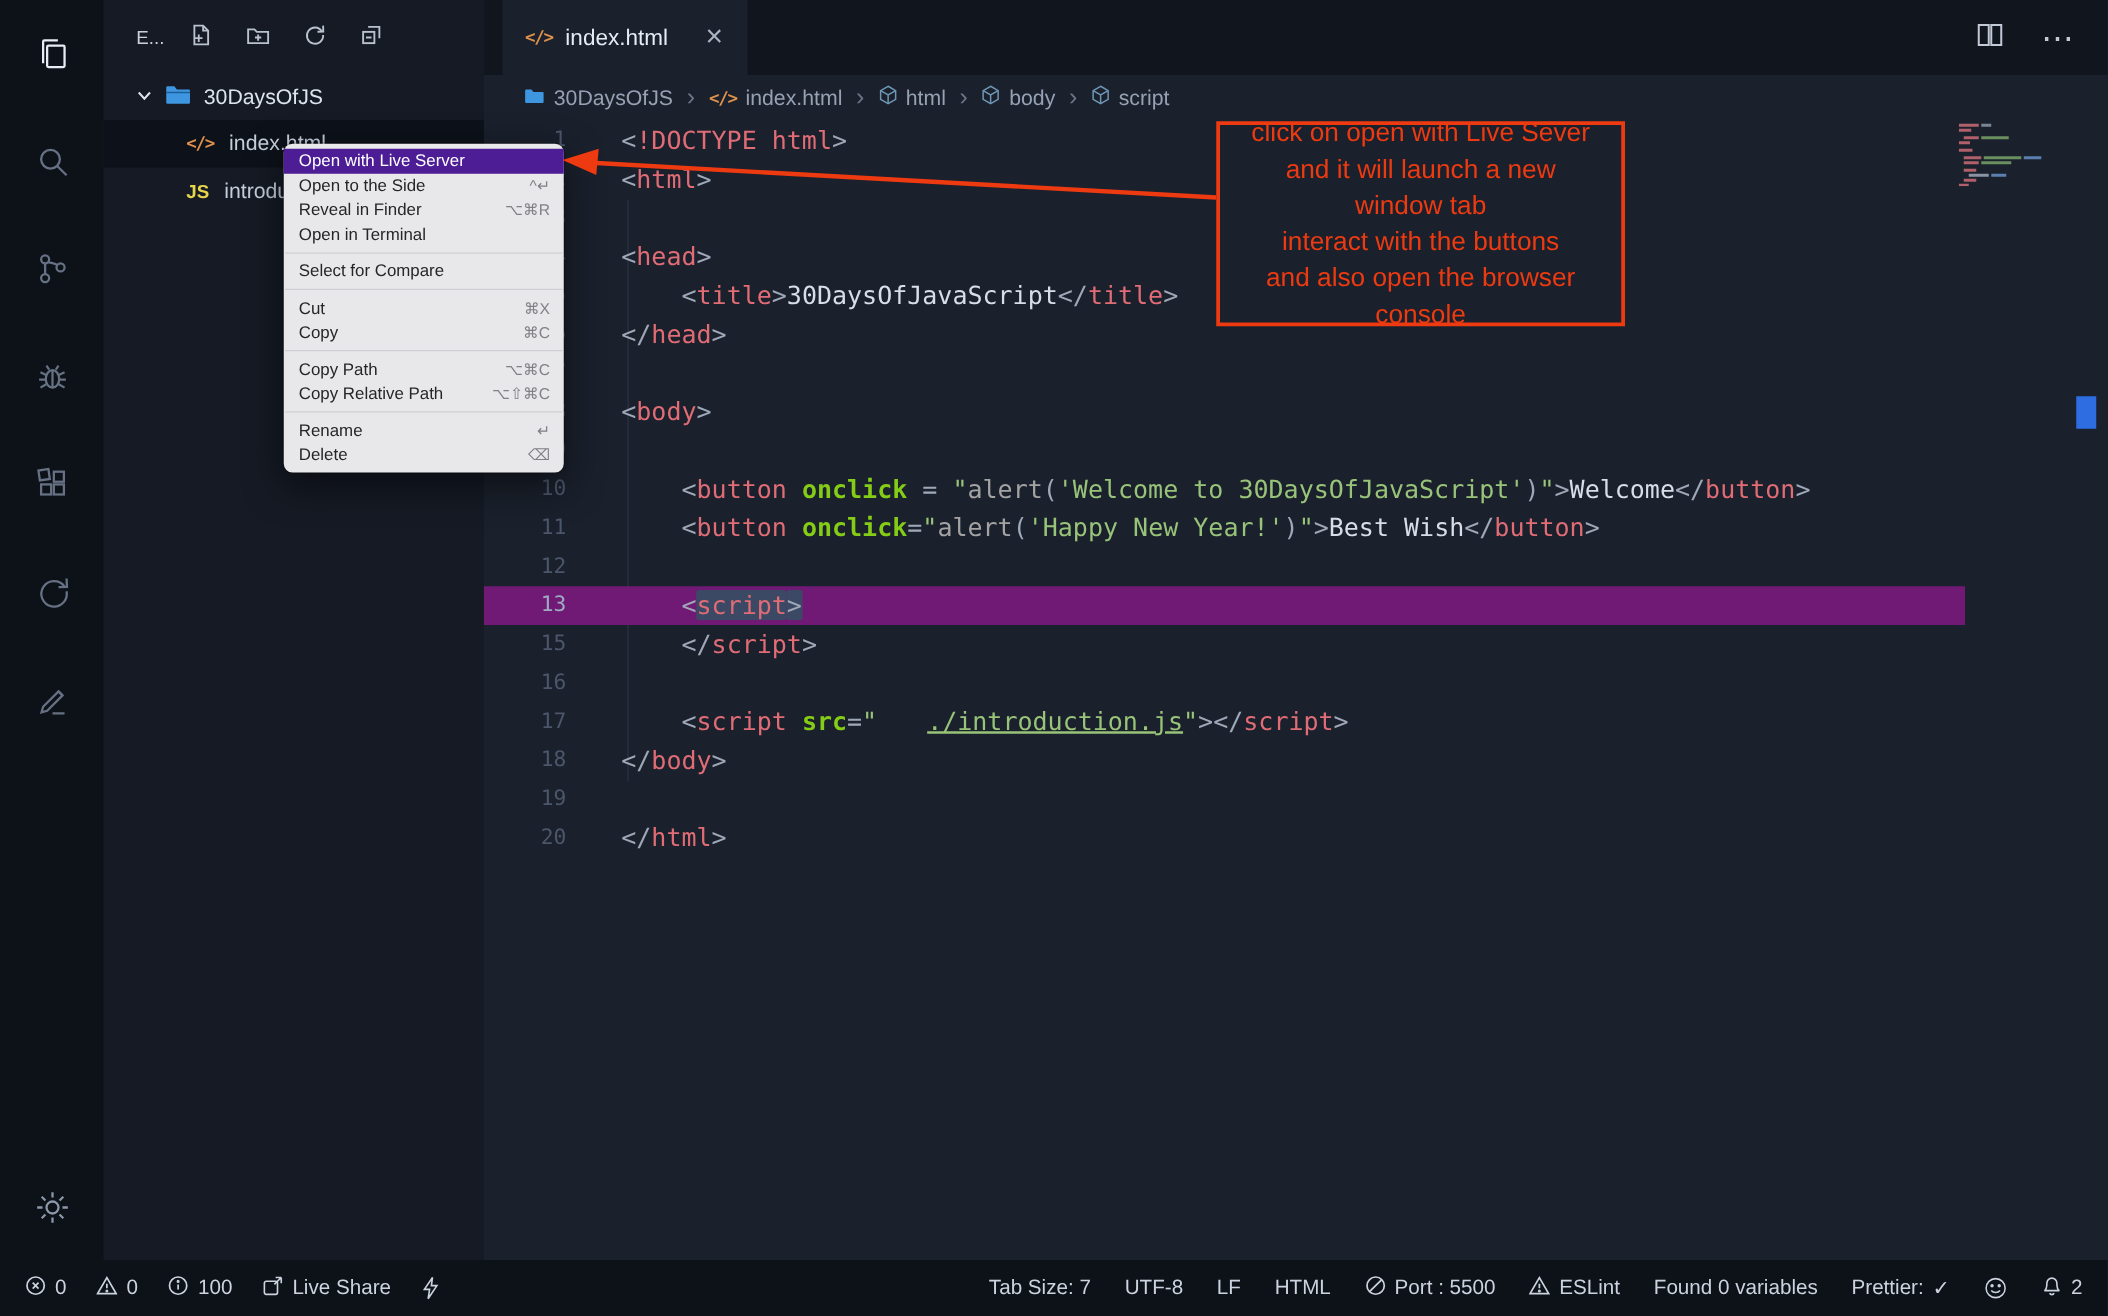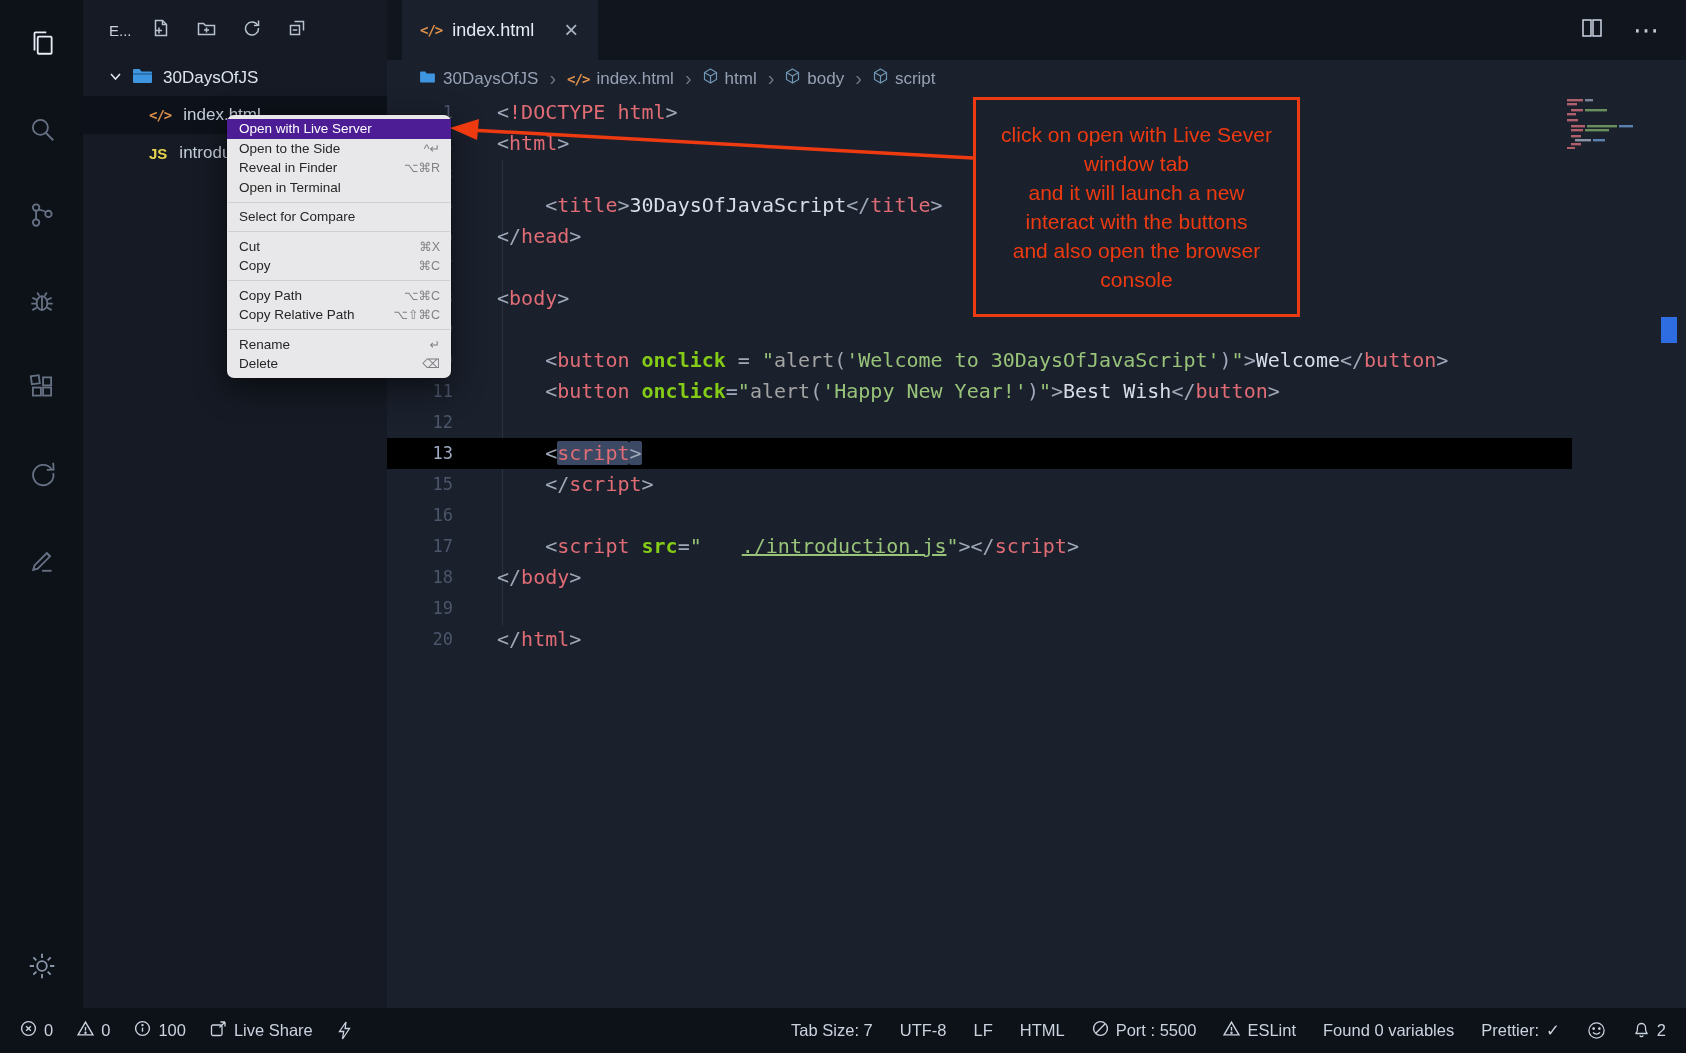--- a/index.html
+++ b/index.html
@@ -41,21 +41,21 @@
   .breadcrumb { height:37px; display:flex; align-items:center; padding-left:32px; gap:9px; font-size:17px; color:#96a1b4; }
   .bc-item { display:flex; align-items:center; gap:7px; cursor:pointer; }
   .bc-sep { color:#6d7687; font-size:20px; margin:0 2px; }
   .bc-item svg { stroke:#6f96b4; fill:none; stroke-width:1.2; }
   .bc-folder svg { stroke:none; fill:#3e96e0; }
 
   .code-wrap { position:absolute; left:0; top:97px; right:0; bottom:0; font:20px/31px "DejaVu Sans Mono", monospace; }
   .indent-guide { position:absolute; left:115px; top:63px; width:1px; height:465px; background:#2a3242; z-index:0; }
   #code-lines { position:relative; z-index:1; margin-right:114px; }
   .code-line { display:flex; height:31px; }
-  .code-line.current { background:#000000; }
+  .code-line.current { background:#701a75; }
   .ln { flex:0 0 66px; text-align:right; font-size:17px; color:#4c566b; }
   .current .ln { color:#9daac2; }
   .lc { padding-left:44px; white-space:pre; }
   .t-tag{color:#e06c75;text-align:center;} .t-punct{color:#9fa8b8;} .t-attr{color:#84cc16;font-weight:bold;}
   .t-str{color:#98c379;} .t-fn{color:#a3a3a3;} .t-text{color:#d8dde8;}
   .t-plain{color:#abb2bf;} .t-link{color:#98c379;text-decoration:underline;margin-left:40px;}
   .t-hl{background:#3c4964;border-radius:2px;}
 
   .minimap { position:absolute; left:1567px; top:97px; z-index:5; }
   .overview-marker { position:absolute; left:1661px; top:317px; width:16px; height:26px; background:#2e6ce2; z-index:5; }
@@ -64,21 +64,21 @@
   .context-menu { position:absolute; left:227px; top:115px; width:224px; background:#e8e8ea;
     border-radius:7px; padding:4px 0; z-index:40; font-size:13.5px; color:#262626;
     box-shadow:0 10px 30px rgba(0,0,0,.55), 0 0 0 1px rgba(0,0,0,.18); }
   .menu-item { display:flex; justify-content:space-between; align-items:center; height:19.5px; padding:0 11px 0 12px; cursor:pointer; }
   .menu-item.hl { background:#4c1d95; color:#fff; }
   .mk { color:#808086; font-size:12.5px; }
   .menu-item.hl .mk { color:#cfe0ff; }
   .menu-sep { height:1px; background:#cfcfd3; margin:4.5px 1px; }
 
   
-  .annotation-box { position:absolute; left:973px; top:97px; width:327px; height:220px;
+  .annotation-box { position:absolute; left:973px; top:97px; width:327px; height:164px;
     border:3px solid #ee3a10; color:#ee3a10; display:flex; flex-direction:column;
     justify-content:center; align-items:center; z-index:50; font-size:21px; line-height:29px; text-align:center; }
   .arrow-overlay { position:absolute; left:0; top:0; z-index:60; pointer-events:none; }
 
   
   .status-bar { position:absolute; left:0; right:0; bottom:0; height:45px; background:#0d1219;
     display:flex; align-items:center; color:#cbd3df; font-size:16.5px; padding:0 20px; gap:24px; z-index:20; }
   .sb-item { display:flex; align-items:center; gap:7px; cursor:pointer; white-space:nowrap; }
   .sb-item svg { stroke:currentColor; fill:none; stroke-width:1.3; }
   .sb-right { margin-left:auto; display:flex; gap:27px; align-items:center; }
@@ -250,20 +250,24 @@
           <span class="ln">1</span>
           <span class="lc"><span class="t-punct">&lt;</span><span class="t-tag">!DOCTYPE html</span><span class="t-punct">&gt;</span></span>
         </div>
         <div class="code-line">
           <span class="ln">2</span>
           <span class="lc"><span class="t-punct">&lt;</span><span class="t-tag">html</span><span class="t-punct">&gt;</span></span>
         </div>
         <div class="code-line">
           <span class="ln">3</span>
           <span class="lc"></span>
+        </div>
+        <div class="code-line">
+          <span class="ln">4</span>
+          <span class="lc"><span class="t-punct">&lt;</span><span class="t-tag">head</span><span class="t-punct">&gt;</span></span>
         </div>
         <div class="code-line">
           <span class="ln">5</span>
           <span class="lc"><span class="t-plain">    </span><span class="t-punct">&lt;</span><span class="t-tag">title</span><span class="t-punct">&gt;</span><span class="t-text">30DaysOfJavaScript</span><span class="t-punct">&lt;/</span><span class="t-tag">title</span><span class="t-punct">&gt;</span></span>
         </div>
         <div class="code-line">
           <span class="ln">6</span>
           <span class="lc"><span class="t-punct">&lt;/</span><span class="t-tag">head</span><span class="t-punct">&gt;</span></span>
         </div>
         <div class="code-line">
@@ -390,22 +394,22 @@
     </div>
     <div class="menu-item">
       <span class="ml">Delete</span>
       <span class="mk">⌫</span>
     </div>
   </div>
 
 <div class="annotation-box">
   <div id="annotation-lines">
       <div>click on open with Live Sever</div>
+      <div>and it will launch a new</div>
       <div>window tab</div>
-      <div>and it will launch a new</div>
       <div>interact with the buttons</div>
       <div>and also open the browser</div>
       <div>console</div>
     </div>
 </div>
 <svg class="arrow-overlay" width="1686" height="1053" viewBox="0 0 1686 1053">
   <line x1="973" y1="158" x2="470" y2="130" stroke="#ee3a10" stroke-width="3.5"></line>
   <polygon points="450,128 479,119 477,140" fill="#ee3a10"></polygon>
 </svg>
 

